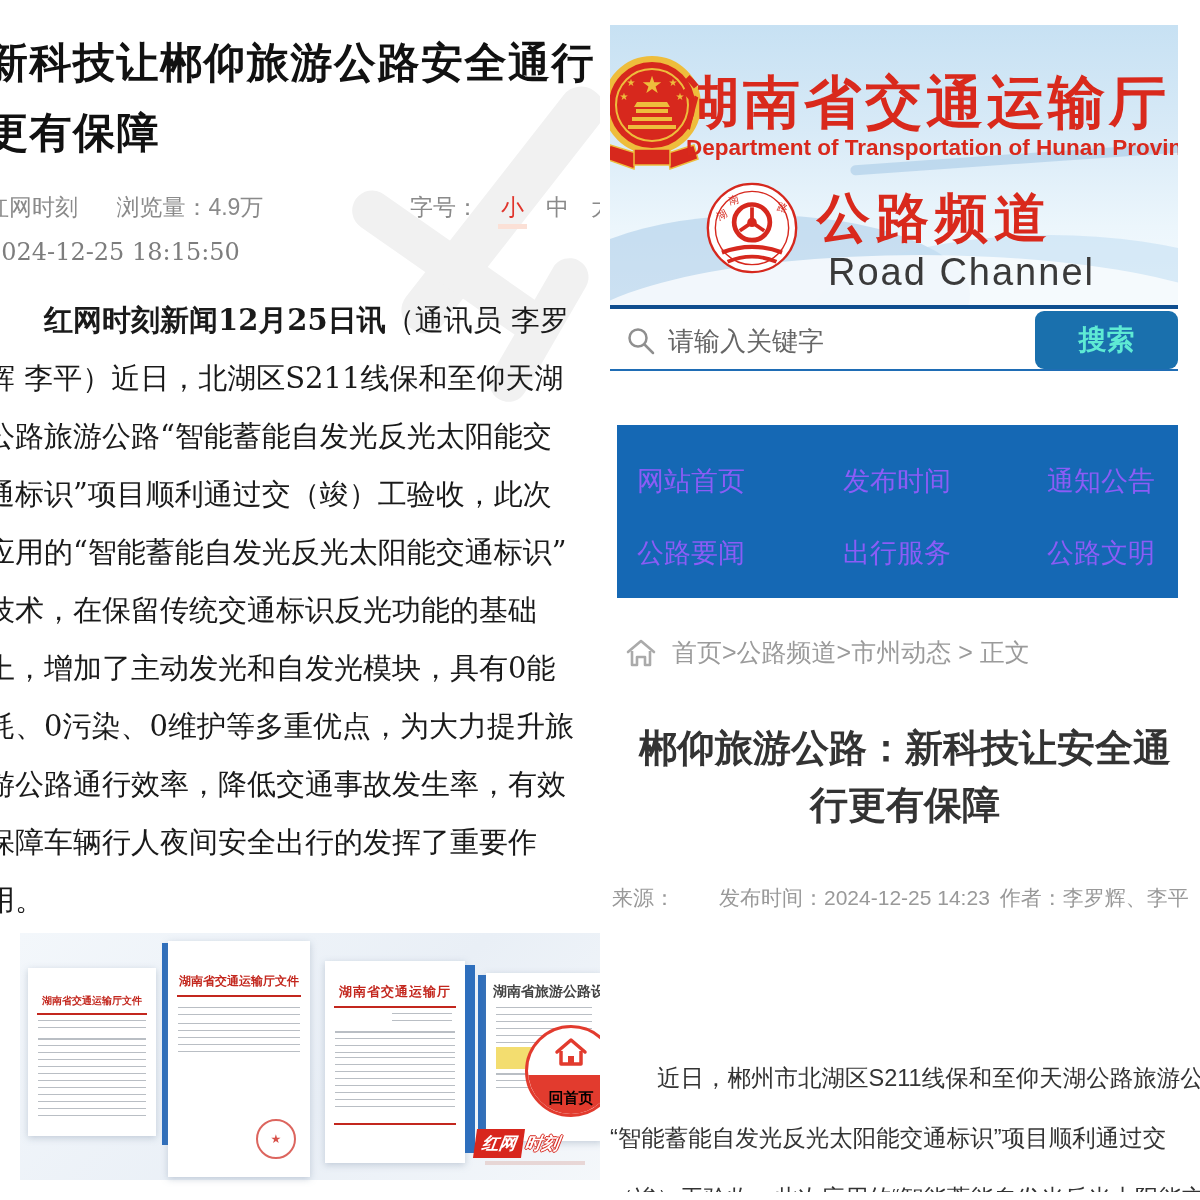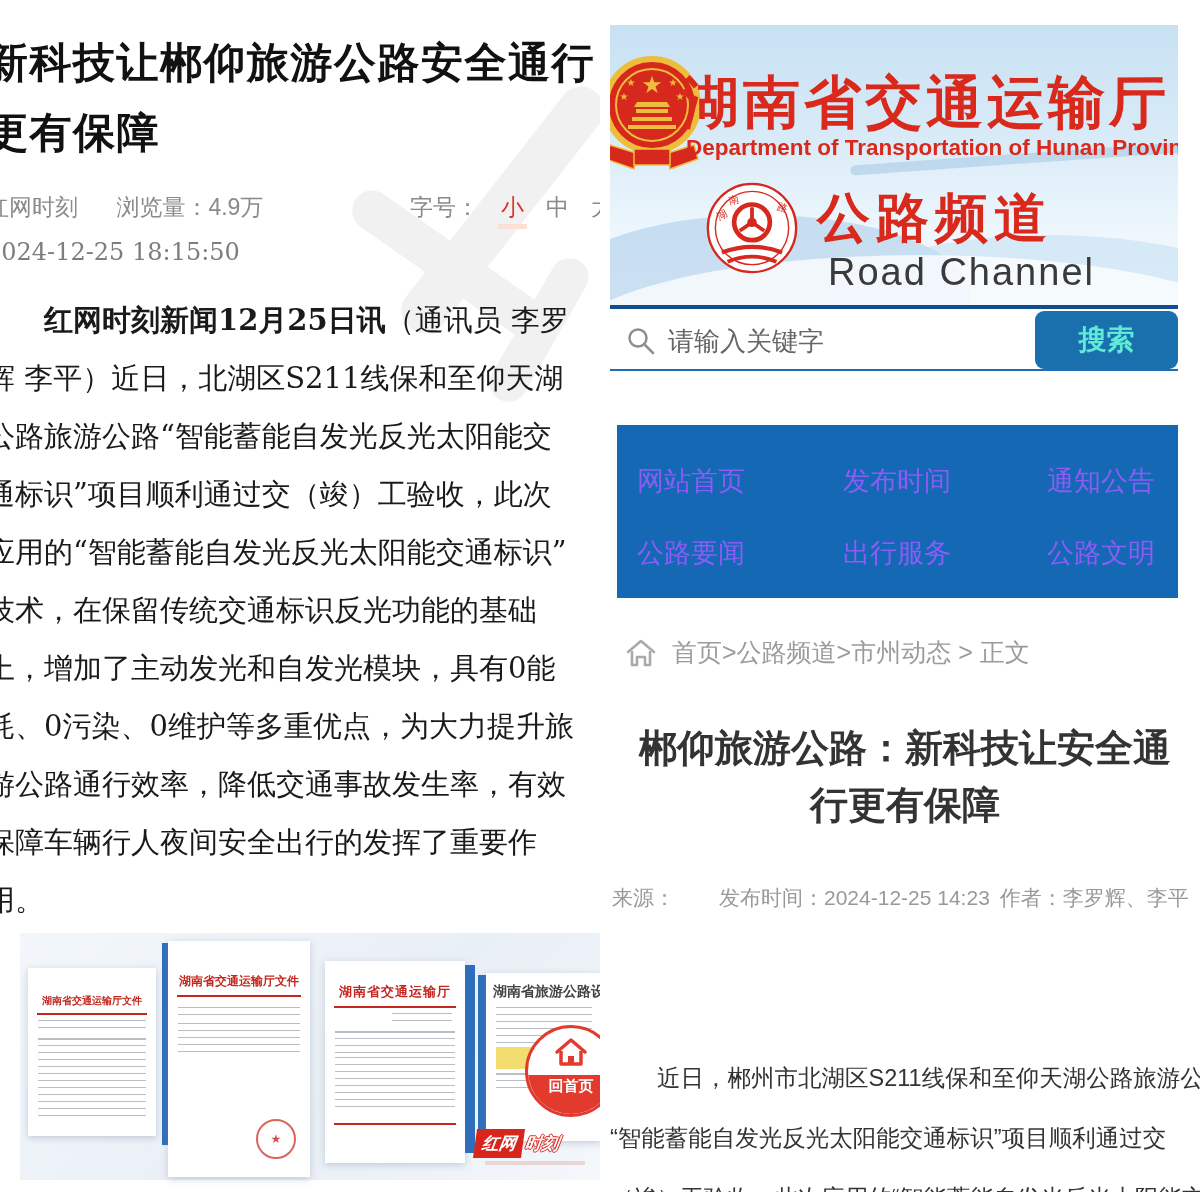--- a/index.html
+++ b/index.html
@@ -36,22 +36,22 @@
   .doc .dt{color:#c3271e;font-weight:700;text-align:center;white-space:nowrap;}
   .doc .redline{height:2px;background:#c3271e;margin:5px 2px;}
   .doc .tlines{background:repeating-linear-gradient(#b9bec4 0 1.5px,transparent 1.5px 7px);margin:4px 3px;}
   .spine{position:absolute;background:#2e6fbd;}
   .stamp{position:absolute;width:36px;height:36px;border:2px solid rgba(205,35,25,.7);border-radius:50%;
          color:rgba(205,35,25,.8);font-size:12px;display:flex;align-items:center;justify-content:center;}
   .hl{background:#f3dd6f;margin:4px 3px;}
   .backhome{position:absolute;left:505px;top:92px;width:92px;height:92px;border:3px solid #e23b2e;border-radius:50%;
             background:#fff;overflow:hidden;box-sizing:border-box;}
   .backhome .bh-top{height:55%;display:flex;align-items:center;justify-content:center;}
-  .backhome .bh-bot{height:45%;background:#e23b2e;color:#ffffff;font-size:15px;font-weight:700;
-                    display:flex;align-items:flex-start;justify-content:center;padding-top:2px;}
+  .backhome .bh-bot{height:45%;background:#e23b2e;color:#000000;font-size:15px;font-weight:700;
+                    display:flex;align-items:flex-start;justify-content:center;padding-top:14px;}
   .rwlogo{position:absolute;left:455px;top:196px;white-space:nowrap;transform:skewX(-8deg);}
   .rwlogo .b1{display:inline-block;background:#d8261d;color:#fff;font-weight:700;font-style:italic;
               font-size:17px;padding:3px 7px;}
   .rwlogo .b2{display:inline-block;color:#fff;font-weight:700;font-style:italic;font-size:17px;padding:3px 2px;
               text-shadow:-1px 0 #d8261d,1px 0 #d8261d,0 -1px #d8261d,0 1px #d8261d;}
   .rwsub{position:absolute;left:465px;top:228px;width:100px;height:4px;background:#e3c9c6;opacity:.7;}
 
   
   .page-right{position:absolute;left:610px;top:0;width:590px;height:1192px;background:#fff;overflow:hidden;}
   .banner{position:absolute;left:0;top:25px;width:568px;height:280px;overflow:hidden;

